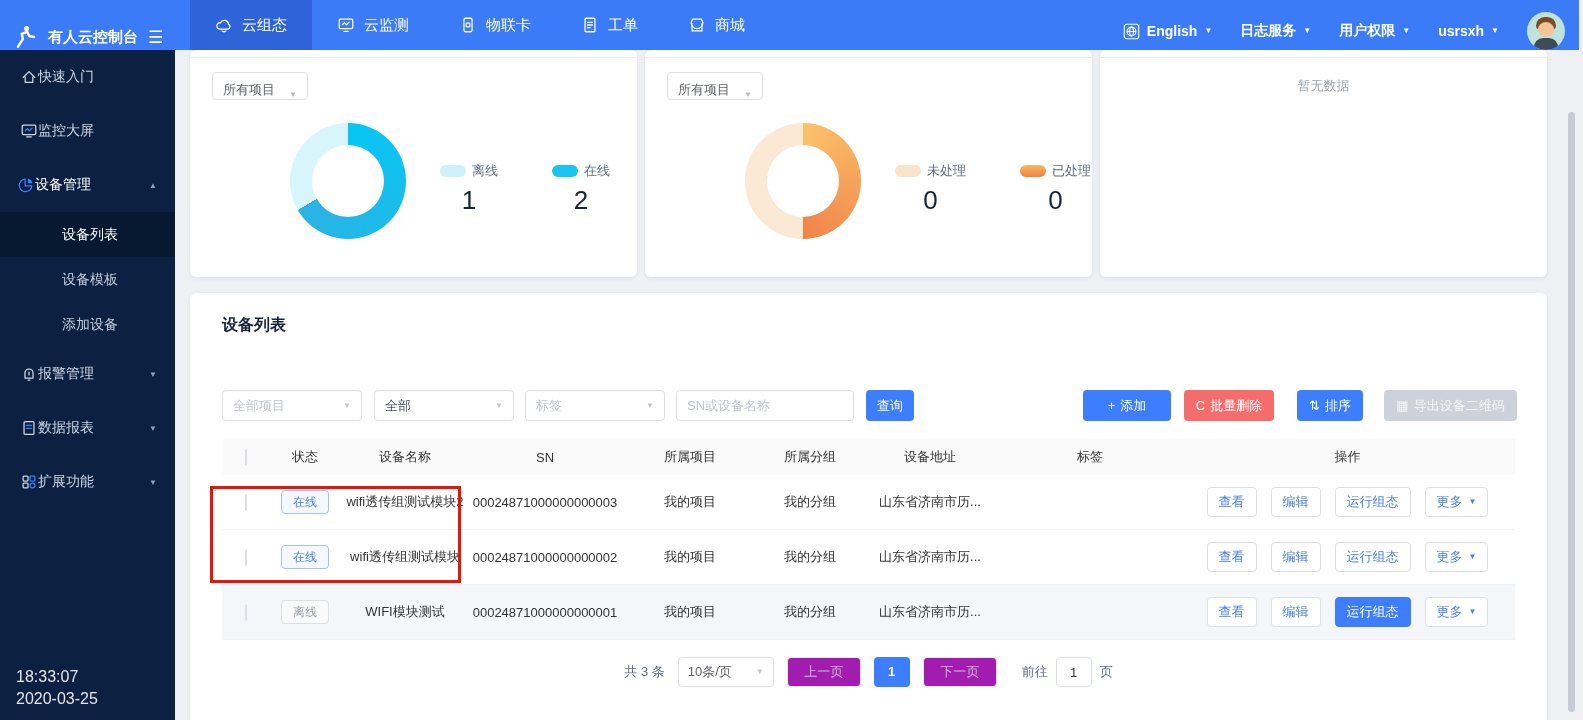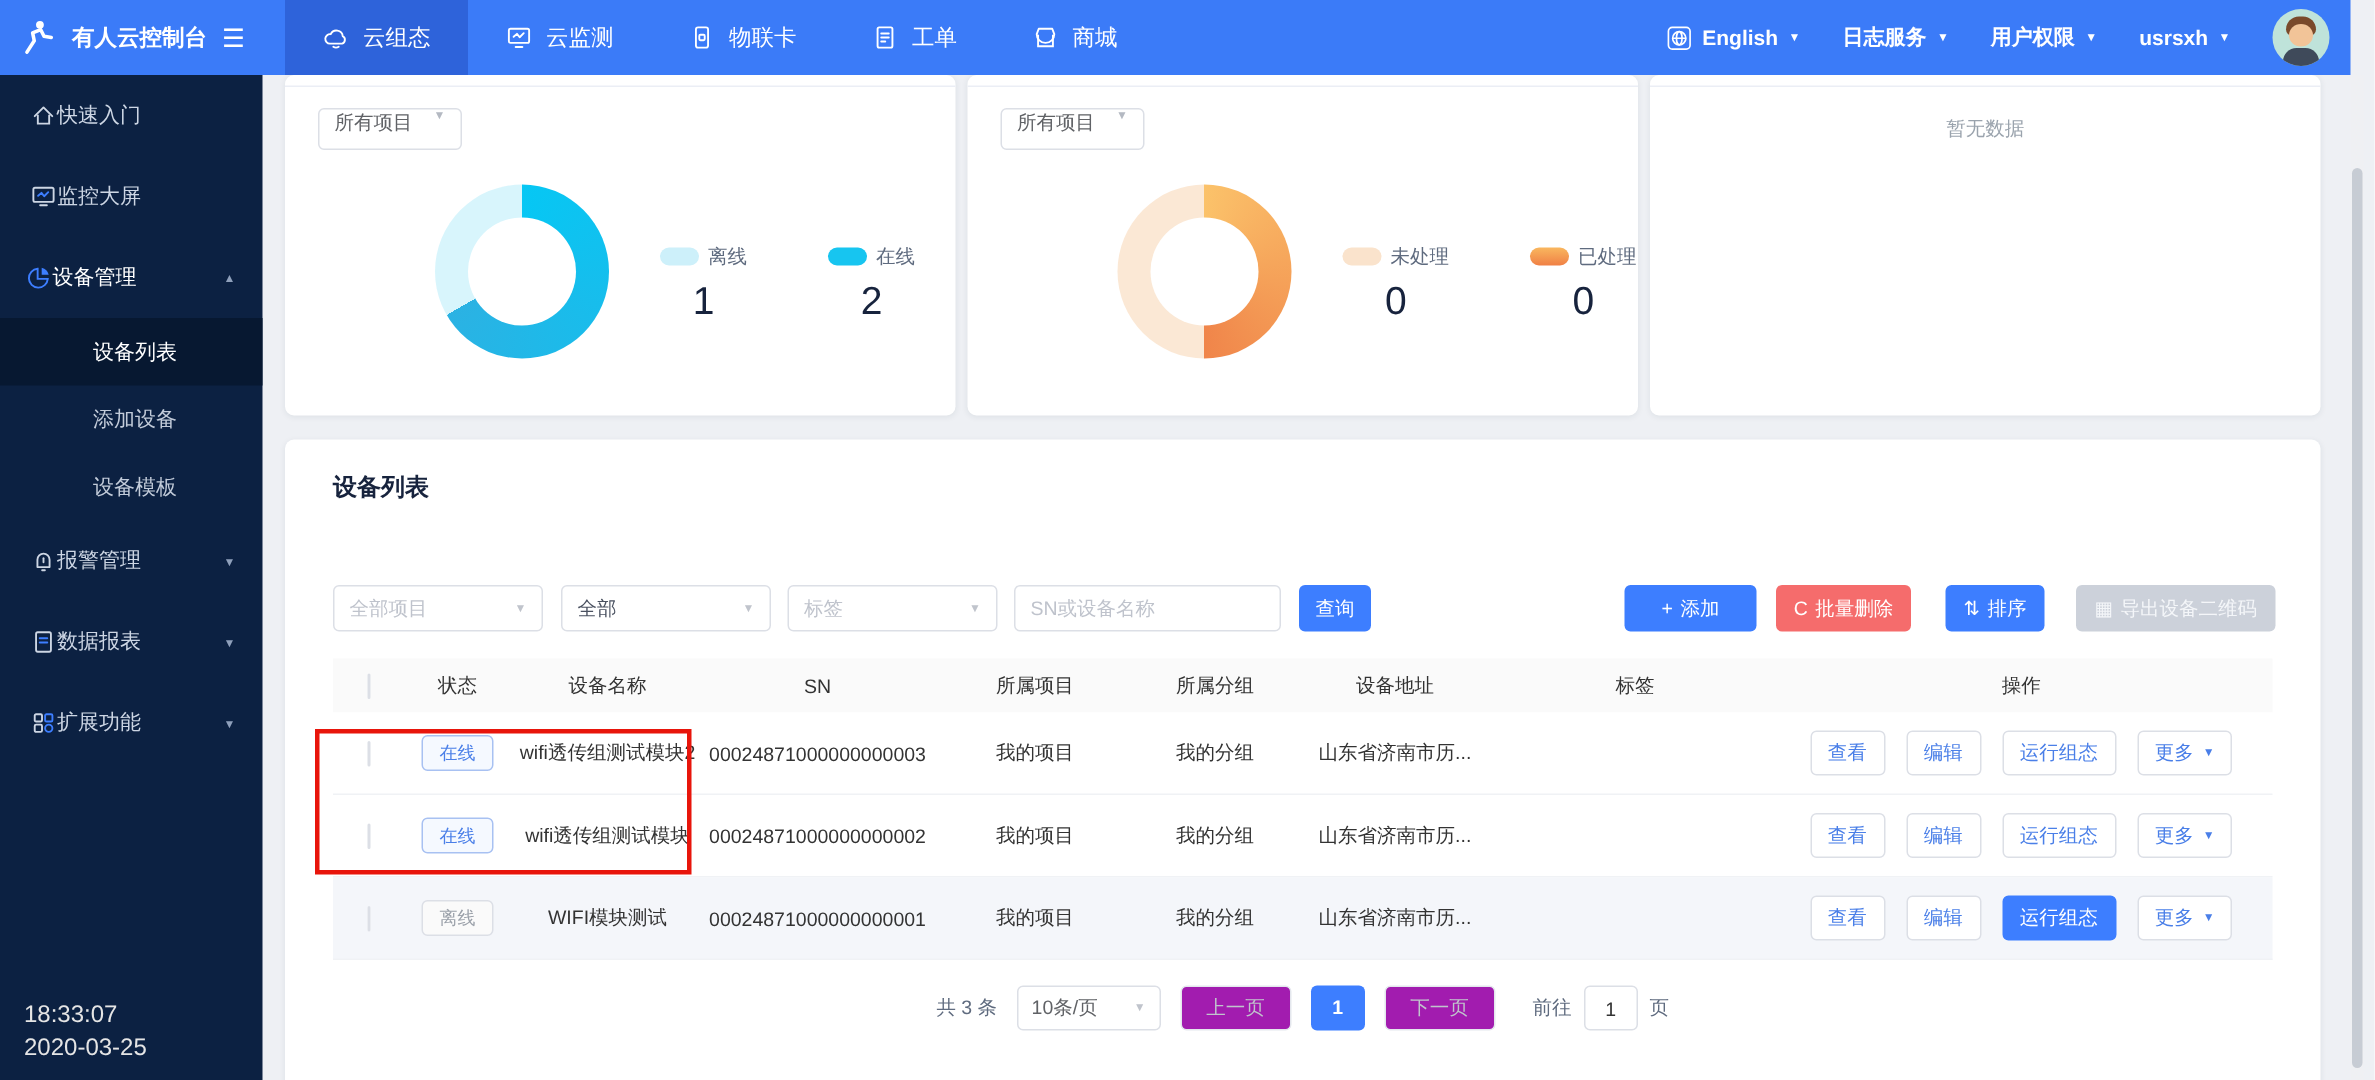--- a/index.html
+++ b/index.html
@@ -1,20 +1,20 @@
 <!DOCTYPE html>
 <html><head>
 <meta charset="utf-8">
 <style>
   * { margin:0; padding:0; box-sizing:border-box; }
   html,body { width:1583px; height:720px; overflow:hidden; }
   body { position:relative; font-family:"Liberation Sans","DejaVu Sans",sans-serif; background:#eef0f4; }
 
   
-  .topbar { position:absolute; top:0; left:0; right:16px; height:50px; background:#3b7bf8; display:flex; align-items:center; color:#fff; z-index:30; }
+  .topbar { position:absolute; top:0; left:0; right:4px; height:50px; background:#3b7bf8; display:flex; align-items:flex-end; color:#fff; z-index:30; }
   .brand { display:flex; align-items:center; gap:10px; padding:0 12px 0 12px; width:178px; }
   .brand-title { font-size:15px; font-weight:bold; white-space:nowrap; }
   .hamburger { font-size:17px; cursor:pointer; line-height:1; }
   .nav-tabs { display:flex; height:50px; margin-left:12px; }
   .nav-tab { display:flex; align-items:center; gap:9px; padding:0 25px; font-size:15px; cursor:pointer; white-space:nowrap; }
   .nav-tab.active { background:#2e63da; }
   .topbar-right { margin-left:auto; display:flex; align-items:center; gap:28px; padding-right:14px; font-size:14px; font-weight:bold; }
   .tr-item { display:flex; align-items:center; gap:7px; cursor:pointer; white-space:nowrap; }
   .caret { font-size:8px; line-height:1; }
   .avatar { width:38px; height:38px; border-radius:50%; background:#bfe3da; position:relative; overflow:hidden; cursor:pointer; flex:0 0 auto; }
@@ -29,21 +29,21 @@
   .side-item.open { color:#fff;padding-left:17px; }
   .sub-item { height:45px; line-height:45px; padding-left:62px; font-size:14px; color:#c2cbd9; cursor:pointer; }
   .sub-item.active { background:#071831; color:#fff; }
   .side-clock { position:absolute; left:16px; bottom:10px; color:#e5e5e5; font-size:16px; line-height:22px; }
   .sicon { width:18px; height:18px; flex:0 0 auto; }
 
   
   .cards-row { position:absolute; left:190px; top:50px; display:flex; gap:8px; z-index:5; }
   .stat-card { width:447px; height:227px; background:#fff; border-radius:6px; box-shadow:0 1px 4px rgba(31,45,61,.08); position:relative; }
   .card-topline { position:absolute; top:7px; left:0; right:0; border-top:1px solid #ebeef5; }
-  .proj-select { position:absolute; left:22px; top:22px; width:96px; height:28px; border:1px solid #dcdfe6; border-radius:4px; background:#fff; display:flex; align-items:flex-start; justify-content:space-between; padding:0 10px; font-size:13px; color:#606266; cursor:pointer; }
+  .proj-select { position:absolute; left:22px; top:22px; width:96px; height:28px; border:1px solid #dcdfe6; border-radius:4px; background:#fff; display:flex; align-items:flex-end; justify-content:space-between; padding:0 10px; font-size:13px; color:#606266; cursor:pointer; }
   .proj-select .caret { color:#b4b9c2; }
   .donut { position:absolute; left:100px; top:73px; width:116px; height:116px; border-radius:50%; }
   .donut.cyan { background:conic-gradient(#06c7f4 0deg, #2bb2e3 240deg, #d8f5fc 240deg, #d8f5fc 360deg); }
   .donut.orange { background:conic-gradient(#fbc26a 0deg, #f0854a 180deg, #fbe8d5 180deg, #fbe8d5 360deg); }
   .donut::after { content:""; position:absolute; left:22px; top:22px; width:72px; height:72px; background:#fff; border-radius:50%; }
   .legend { position:absolute; left:250px; top:112px; display:flex; gap:54px; }
   .legend-head { display:flex; align-items:center; gap:6px; font-size:13px; color:#5f6b7f; }
   .pill { width:26px; height:12px; border-radius:6px; flex:0 0 auto; }
   .pill.off-cyan { background:#cdf0fa; }
   .pill.on-cyan { background:#17c5f0; }
@@ -216,22 +216,22 @@
       <svg width="18" height="18" viewBox="0 0 20 20" fill="none">
           <path d="M9 3.5 a7 7 0 1 0 7.5 7.5 H9 z" stroke="#3d7eff" stroke-width="1.4"></path>
           <path d="M12 2.8 a7 7 0 0 1 5.2 5.2 L12 8 z" fill="#3d7eff"></path>
         </svg>
     </span>
     <span>设备管理</span>
     <span class="arrow">▲</span>
   </div>
   <div class="submenu">
     <div class="sub-item active">设备列表</div>
+    <div class="sub-item">设备模板</div>
     <div class="sub-item">添加设备</div>
-    <div class="sub-item">设备模板</div>
   </div>
   <div class="side-item">
     <span class="sicon">
       <svg width="18" height="18" viewBox="0 0 20 20" fill="none" stroke="#cdd6e4" stroke-width="1.4">
           <path d="M5.5 14.5 v-5.5 a4.5 4.5 0 0 1 9 0 v5.5 z" stroke-linejoin="round"></path>
           <path d="M10 8 v3" stroke-linecap="round"></path>
           <path d="M9 16.8 h2" stroke-linecap="round"></path>
         </svg>
     </span>
     <span>报警管理</span>

